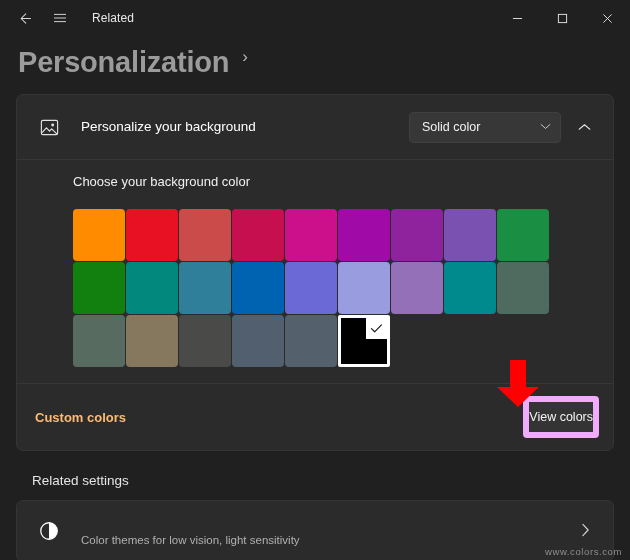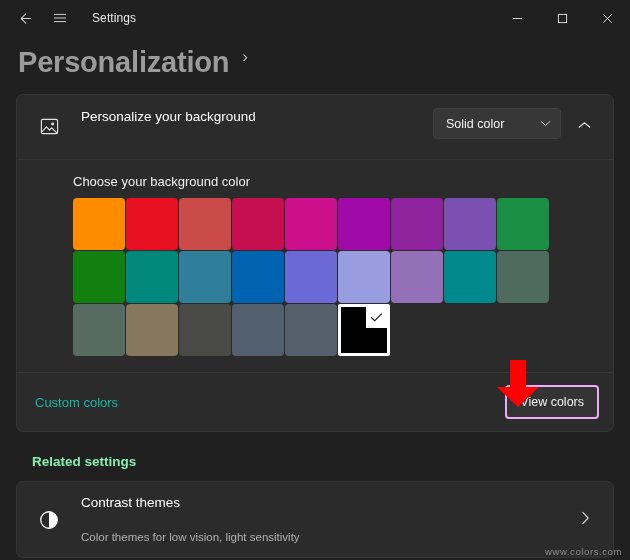--- a/index.html
+++ b/index.html
@@ -76,21 +76,21 @@
   .card {
     background: #2b2b2b;
     border: 1px solid #353535;
     border-radius: 7px;
     overflow: hidden;
   }
 
   
   .expander {
     display: flex;
-    align-items: flex-start;
+    align-items: center;
     padding: 13px 12px 13px 14px;
     min-height: 64px;
   }
   .exp-icon {
     width: 36px; height: 36px;
     flex: none;
     display: flex; align-items: center; justify-content: center;
     color: #e3e3e3;
   }
   .exp-text { flex: 1 1 auto; padding-left: 14px; padding-right: 10px; }
@@ -101,21 +101,21 @@
     margin-bottom: 2px;
   }
   .exp-sub {
     font-size: 11.5px;
     color: #b0b0b0;
     line-height: 15px;
     max-width: 370px;
   }
   .combo {
     flex: none;
-    width: 128px;
+    width: 152px;
     height: 31px;
     background: #373737;
     border: 1px solid #3f3f3f;
     border-radius: 4px;
     display: flex;
     align-items: center;
     padding: 0 9px 0 12px;
     color: #f2f2f2;
     font-size: 12.5px;
   }
@@ -129,21 +129,21 @@
     color: #e0e0e0;
   }
 
   .divider { height: 1px; background: #373737; }
 
   
   .picker { padding: 14px 18px 16px 56px; }
   .picker-label {
     font-size: 13px;
     color: #f0f0f0;
-    margin-bottom: 9px;
+    margin-bottom: 20px;
   }
   .swatch-grid {
     display: grid;
     grid-template-columns: repeat(9, 52px);
     gap: 1px;
   }
   .swatch {
     width: 52px;
     height: 52px;
     border-radius: 4px;
@@ -168,38 +168,39 @@
   
   .custom-row {
     display: flex;
     align-items: center;
     padding: 12px 14px 12px 18px;
     min-height: 56px;
   }
   .custom-label {
     flex: 1 1 auto;
     font-size: 13px;
-    color: #14b8a6;
+    color: #fdba74;
+    font-weight: bold;
   }
   .btn {
     flex: none;
     background: #343434;
-    border: 2px solid #f0abfc;
+    border: 6px solid #f0abfc;
     border-radius: 4px;
     color: #f4f4f4;
     font-size: 12.5px;
-    padding: 8px 13px;
+    padding: 8px 0;
     font-family: "Liberation Sans", sans-serif;
   }
 
   
   .section-title {
     font-size: 13.5px;
-    font-weight: 700;
-    color: #86efac;
+    font-weight: 400;
+    color: #e5e5e5;
     padding: 22px 0 12px 16px;
   }
   .nav-card {
     display: flex;
     align-items: center;
     padding: 12px 14px 12px 14px;
     min-height: 58px;
   }
   .nav-icon {
     width: 36px; height: 36px;
@@ -240,21 +241,21 @@
   <div class="tb-btn tb-back">
     <svg width="17" height="17" viewBox="0 0 20 20" fill="none">
       <path d="M11.5 4.5L6 10l5.5 5.5M6.2 10H17" stroke="#d8d8d8" stroke-width="1.2" stroke-linecap="round" stroke-linejoin="round"></path>
     </svg>
   </div>
   <div class="tb-btn">
     <svg width="16" height="16" viewBox="0 0 20 20">
       <path d="M3 5.5h14M3 10h14M3 14.5h14" stroke="#d8d8d8" stroke-width="1.2" stroke-linecap="round"></path>
     </svg>
   </div>
-  <div class="tb-title">Settings</div>
+  <div class="tb-title">Related</div>
 
   <div class="wincontrols">
     <div class="wc">
       <svg width="11" height="11" viewBox="0 0 12 12">
         <path d="M1 6h10" stroke="#e6e6e6" stroke-width="1"></path>
       </svg>
     </div>
     <div class="wc">
       <svg width="11" height="11" viewBox="0 0 12 12">
         <rect x="1.5" y="1.5" width="9" height="9" fill="none" stroke="#e6e6e6" stroke-width="1"></rect>
@@ -353,21 +354,20 @@
 
   <div class="card">
     <div class="nav-card">
       <div class="nav-icon">
         <svg width="22" height="22" viewBox="0 0 24 24">
           <circle cx="12" cy="12" r="9" fill="none" stroke="#ffffff" stroke-width="1.4"></circle>
           <path d="M12 3a9 9 0 0 1 0 18z" fill="#ffffff"></path>
         </svg>
       </div>
       <div class="nav-text">
-        <div class="nav-title">Contrast themes</div>
         <div class="nav-sub">Color themes for low vision, light sensitivity</div>
       </div>
       <div class="nav-chev">
         <svg width="9" height="14" viewBox="0 0 10 16" fill="none">
           <path d="M2 1.5L8 8l-6 6.5" stroke="#d6d6d6" stroke-width="1.3" stroke-linecap="round" stroke-linejoin="round"></path>
         </svg>
       </div>
     </div>
   </div>
 </div>

